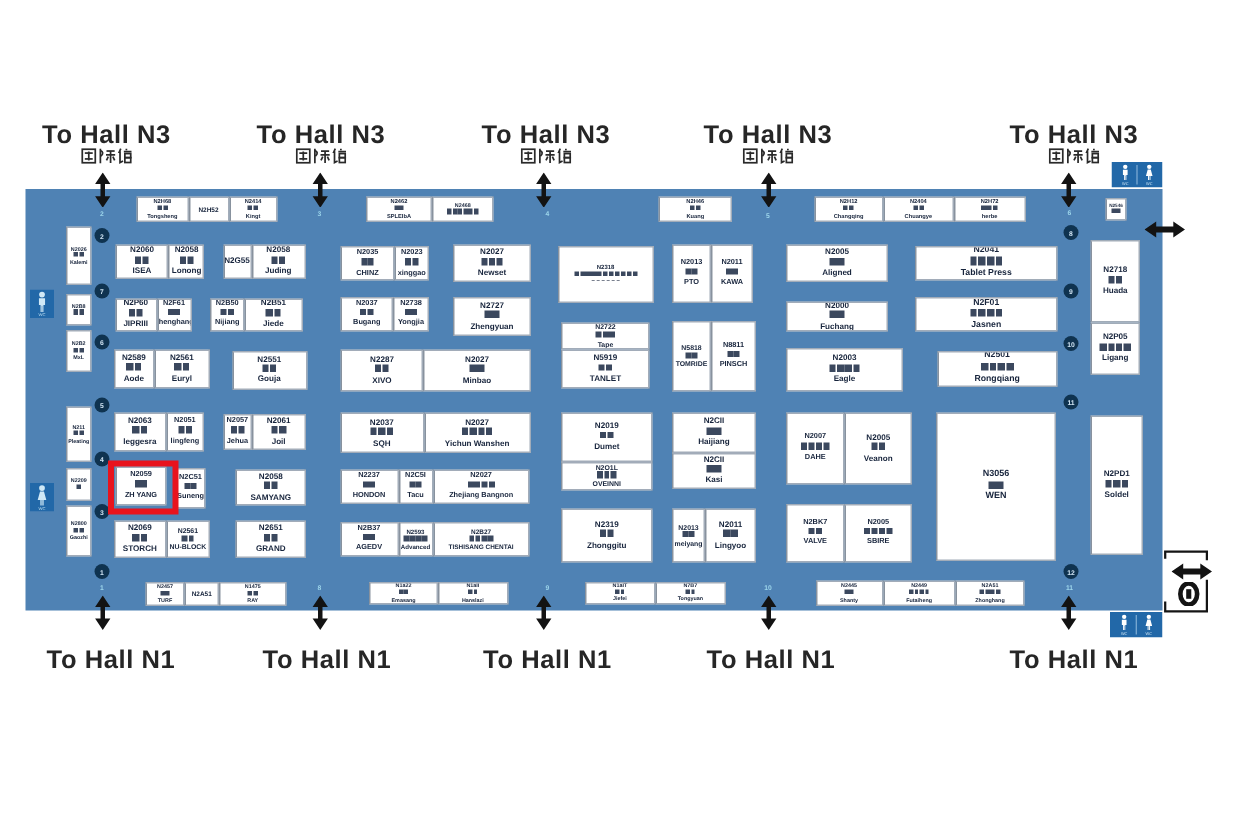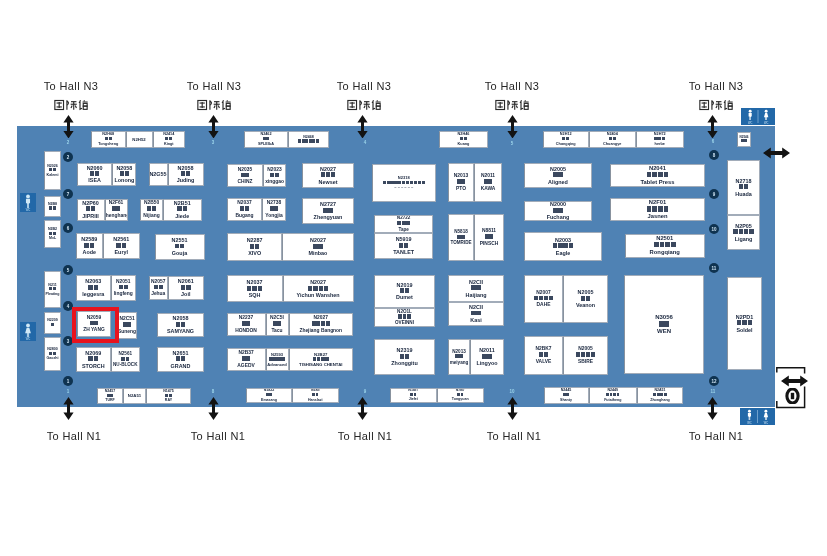--- a/index.html
+++ b/index.html
@@ -1,21 +1,21 @@
 <!DOCTYPE html>
 <html><head><meta charset="utf-8"><style>
 *{margin:0;padding:0;box-sizing:border-box}
 body{background:#fff;font-family:"Liberation Sans",sans-serif}
 #stage{position:relative;width:827px;height:556px;background:#fff;overflow:hidden}
 .ab{position:absolute}
 .bx{position:absolute;background:#fff;border:0.6px solid rgba(70,90,115,.5);border-left:1px solid rgba(40,58,80,.55);display:flex;flex-direction:column;align-items:center;justify-content:center;font-weight:700;line-height:1.22;color:#17243c;text-align:center;overflow:hidden;white-space:nowrap}
 .bx span{filter:blur(0.25px)}.cj{line-height:1}.cj i{display:inline-block;width:0.82em;height:0.9em;background:#202f48;margin:0 0.08em;opacity:.88}
 .bd{position:absolute;width:10px;height:10px;border-radius:50%;background:#0f3350;color:#cfe3f2;font-size:4.5px;font-weight:700;display:flex;align-items:center;justify-content:center}
 .gt{position:absolute;color:#9bd4ea;font-size:4.5px;font-weight:700;width:8px;text-align:center}
-.hall-label{position:absolute;font-weight:400;font-size:11px;color:#262626;letter-spacing:0.4px;white-space:nowrap;transform:translateX(-50%)}
+.hall-label{position:absolute;font-weight:700;font-size:17px;color:#262626;letter-spacing:0.4px;white-space:nowrap;transform:translateX(-50%)}
 .gjg{position:absolute;transform:translateX(-50%)}
 </style></head><body>
 <div id="stage">
 
 <div class="ab" style="left:17px;top:126px;width:758px;height:281px;background:#4f82b4"></div>
 
 <div class="hall-label" style="left:71px;top:80px">To Hall N3</div>
 
 <div class="gjg" style="left:71px;top:96.5px"><svg width="34" height="12" viewBox="0 0 40 13">
         <g stroke="#2a2a2a" stroke-width="1.35" fill="none">

